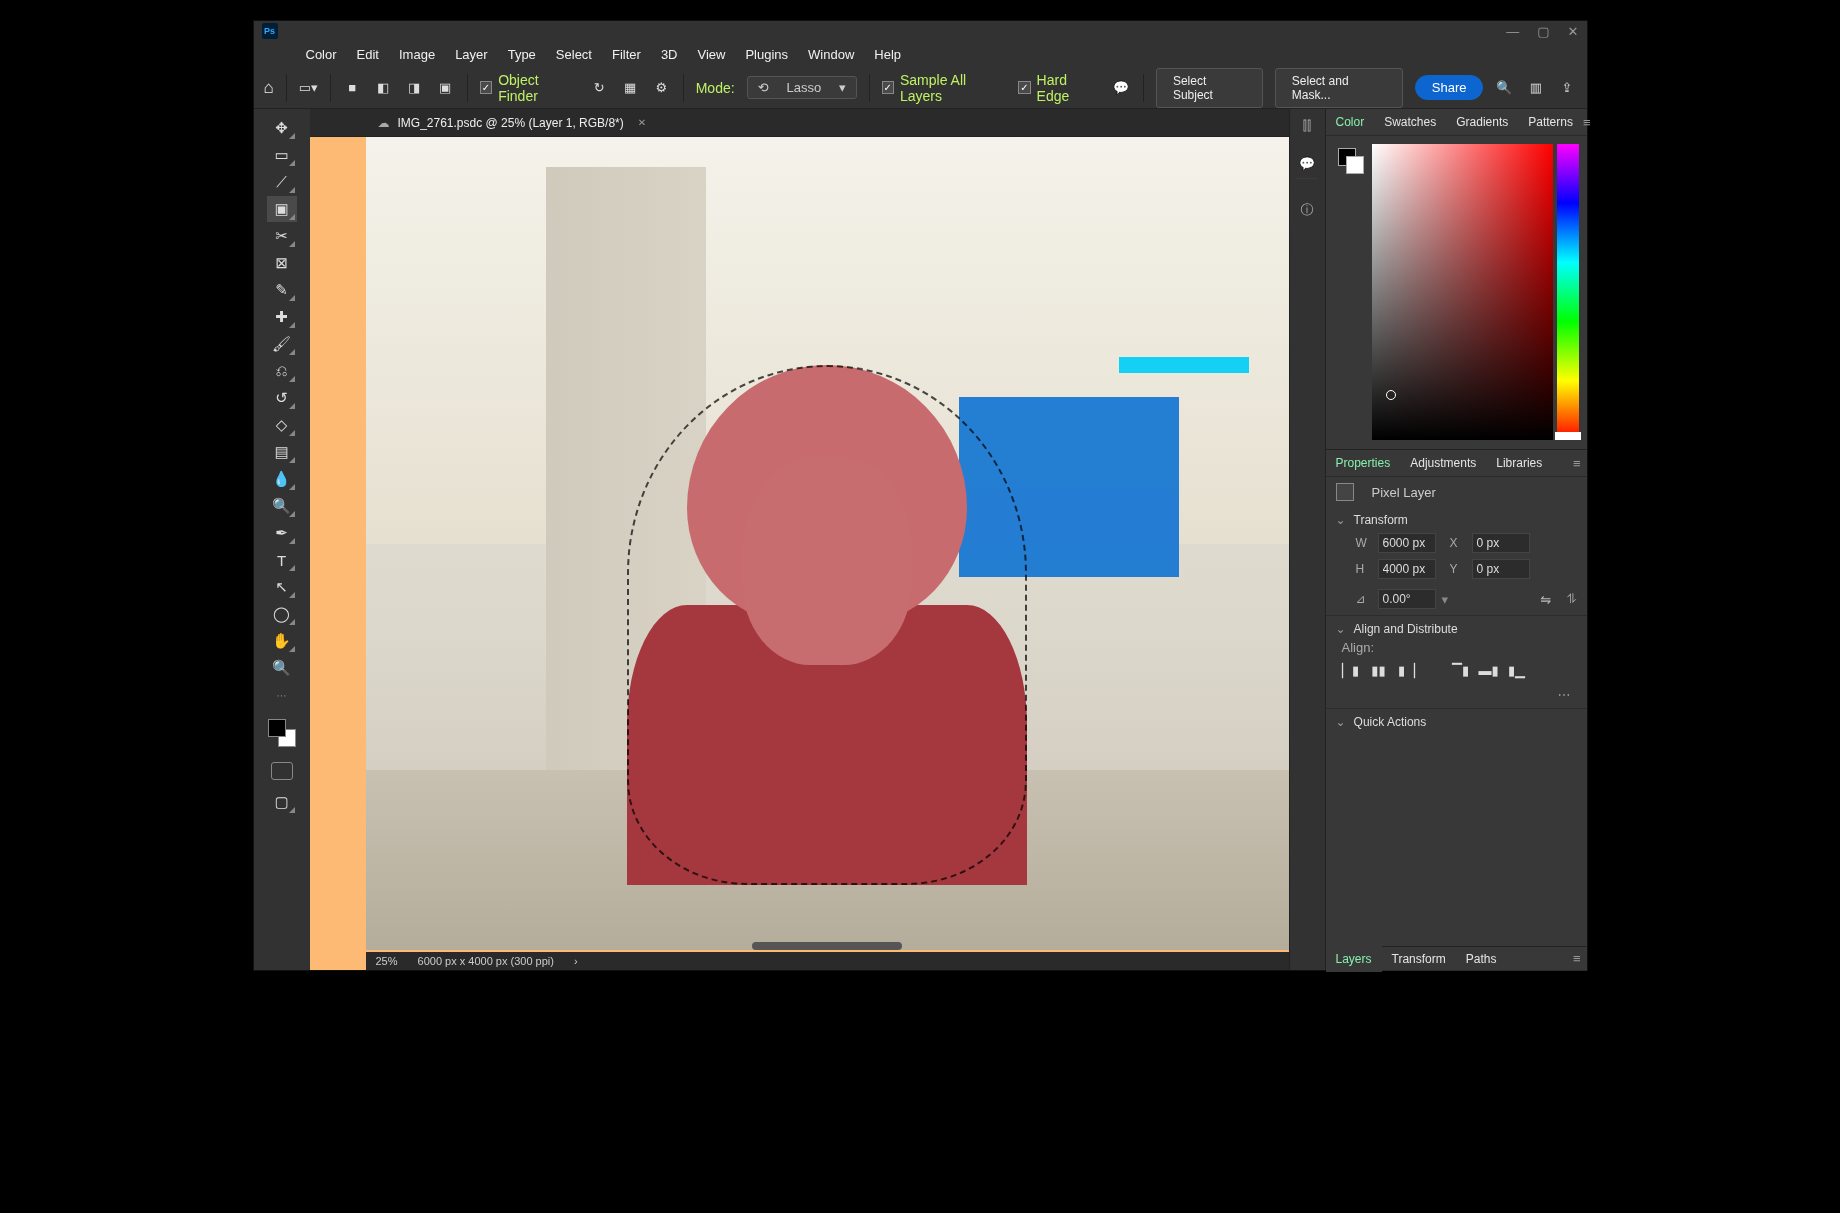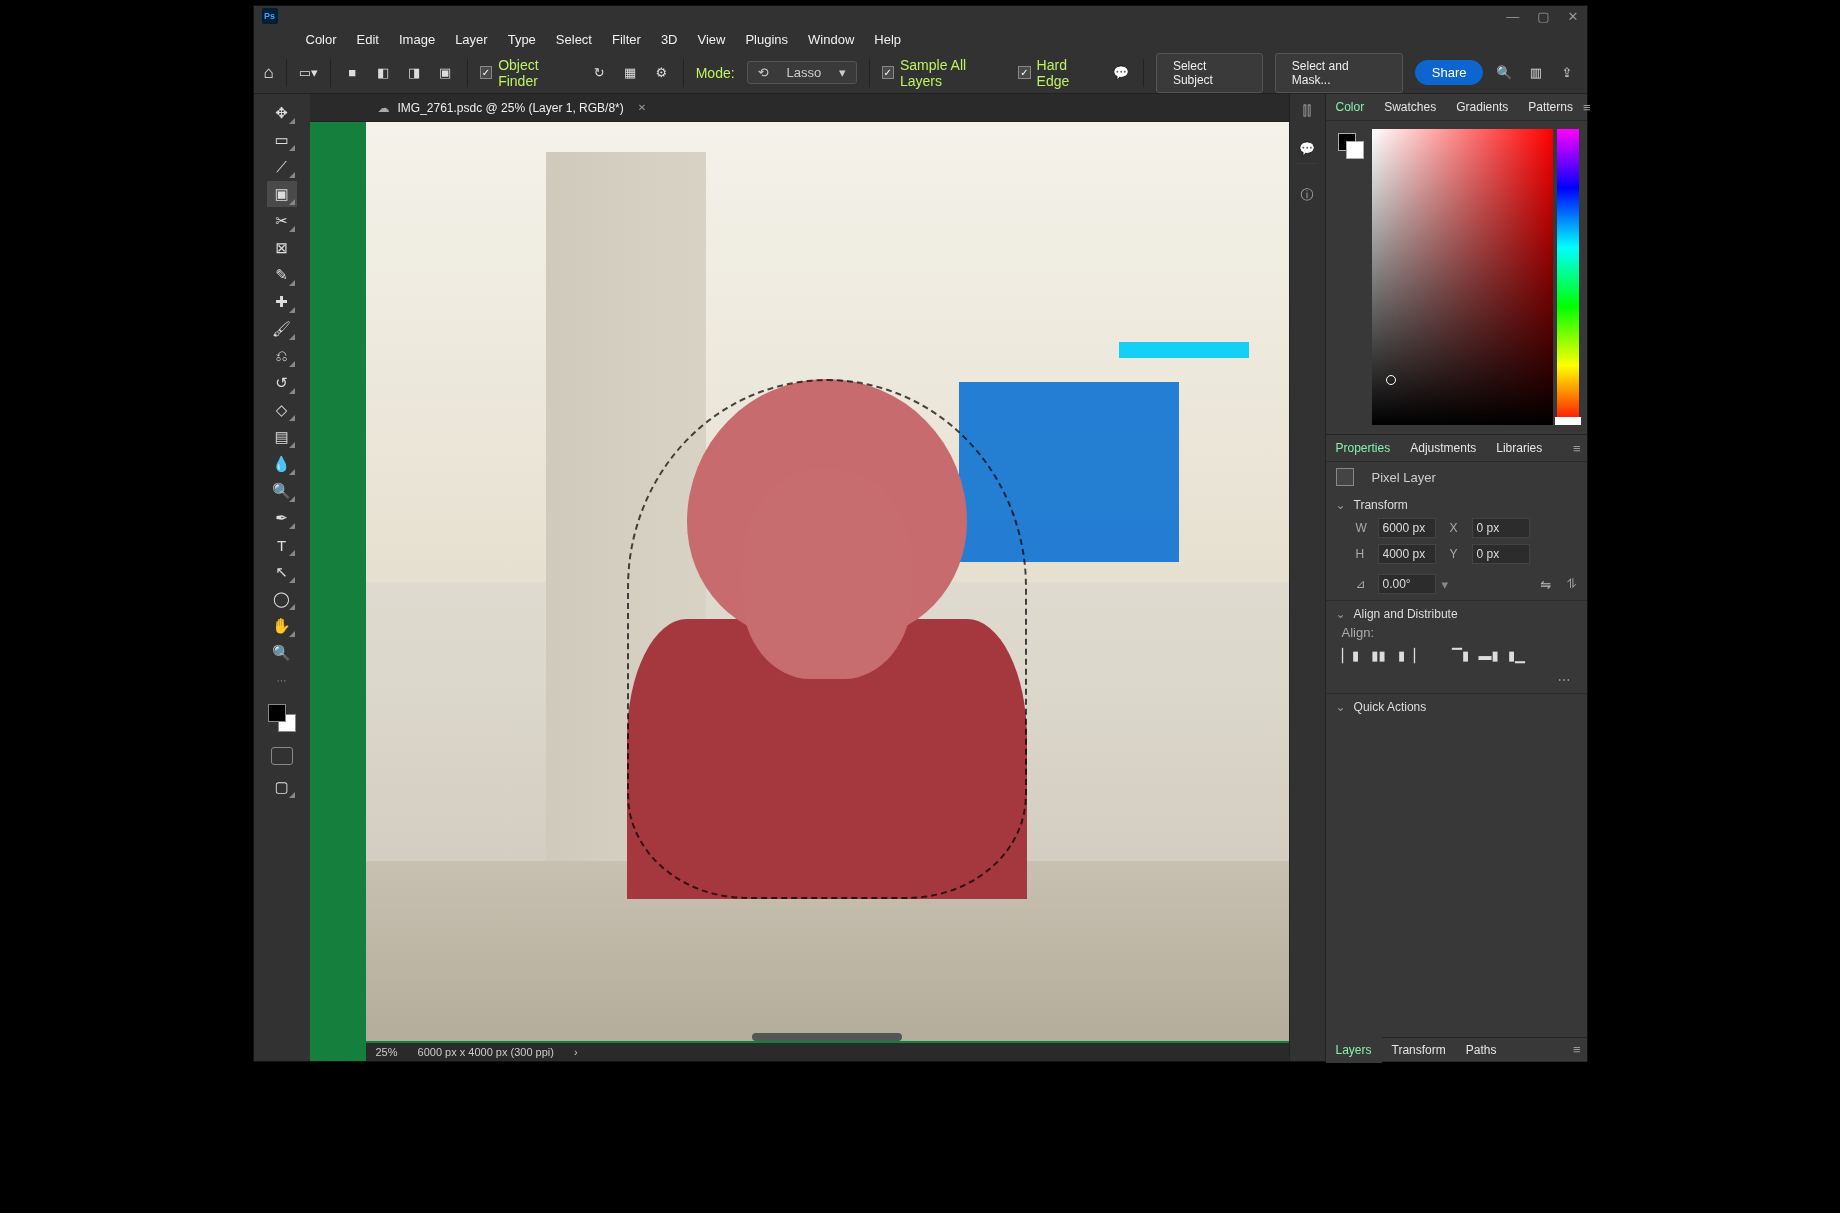--- a/index.html
+++ b/index.html
@@ -1,17 +1,17 @@
 <!DOCTYPE html>
 <html><head>
 <meta charset="utf-8">
 <style>
 * { margin: 0; padding: 0; box-sizing: border-box; font-family: -apple-system, "Segoe UI", sans-serif; user-select: none; }
 body { background: #000; width: 1840px; height: 1213px; overflow: hidden; color: #ccc; font-size: 13px; }
-.app { width: 1335px; height: 1057px; background: #323232; position: relative; margin: 5px auto; border: 1px solid #111; }
+.app { width: 1335px; height: 951px; background: #323232; position: relative; margin: 20px auto; border: 1px solid #111; }
 
 
 .titlebar { height: 20px; background: #323232; display: flex; align-items: center; padding: 0 8px; }
 .ps-logo { width: 16px; height: 16px; background: #001e36; color: #31a8ff; font-size: 9px; font-weight: bold; display: flex; align-items: center; justify-content: center; border-radius: 2px; }
 .winbtns { margin-left: auto; display: flex; gap: 18px; color: #999; font-size: 13px; }
 
 
 .menubar { height: 26px; background: #323232; display: flex; align-items: center; padding-left: 44px; gap: 4px; }
 .menubar span { padding: 4px 8px; color: #f0f0f0; font-size: 13px; }
 
@@ -34,21 +34,21 @@
 .rightcol1 { width: 36px; background: #323232; border-left: 1px solid #222; display: flex; flex-direction: column; align-items: center; padding-top: 6px; gap: 20px; }
 .rightcol2 { width: 262px; background: #323232; border-left: 1px solid #222; display: flex; flex-direction: column; }
 
 
 .tabstrip { height: 28px; background: #2a2a2a; display: flex; align-items: center; padding-left: 58px; border-bottom: 1px solid #222; }
 .tabstrip .tab { padding: 6px 10px; display: flex; gap: 8px; align-items: center; color: #eee; font-size: 12px; }
 .tabstrip .tab .cloud { color: #aaa; }
 .tabstrip .tab .x { color: #999; font-size: 10px; margin-left: 6px; }
 
 
-.canvas-wrap { flex: 1; background: #15803d; position: relative; overflow: hidden; }
+.canvas-wrap { flex: 1; background: #fdba74; position: relative; overflow: hidden; }
 .canvas { position: absolute; left: 56px; top: 0; right: 0; bottom: 20px; background: linear-gradient(180deg, #e8e6de 0%, #ddd8cc 60%, #c9c4b6 100%); }
 .ceiling { position: absolute; top: 0; left: 0; right: 0; height: 50%; background: linear-gradient(180deg, #f4f2ea, #e6e0d0); }
 .wall-left { position: absolute; left: 180px; top: 30px; width: 160px; bottom: 20px; background: linear-gradient(90deg, #cfcabb, #d8d3c4); }
 .floor { position: absolute; bottom: 0; left: 0; right: 0; height: 180px; background: linear-gradient(180deg, #c8c0b0, #b5ad9c); }
 .blue-bg { position: absolute; right: 110px; top: 260px; width: 220px; height: 180px; background: #0e72d1; opacity: .9; }
 .blue-strip { position: absolute; right: 40px; top: 220px; width: 130px; height: 16px; background: #14d0f5; }
 .subject { position: absolute; left: 50%; top: 28%; transform: translateX(-50%); width: 400px; height: 520px; }
 .subject .hair { position: absolute; top: 0; left: 50%; transform: translateX(-50%); width: 280px; height: 260px; background: #c86b6e; border-radius: 50% 50% 40% 40% / 55% 55% 45% 45%; }
 .subject .face { position: absolute; top: 90px; left: 50%; transform: translateX(-50%); width: 170px; height: 210px; background: #c76c6f; border-radius: 45% 45% 40% 40%; }
 .subject .body { position: absolute; bottom: 0; left: 50%; transform: translateX(-50%); width: 400px; height: 280px; background: #a5383e; border-radius: 60px 60px 0 0 / 120px 120px 0 0; }

